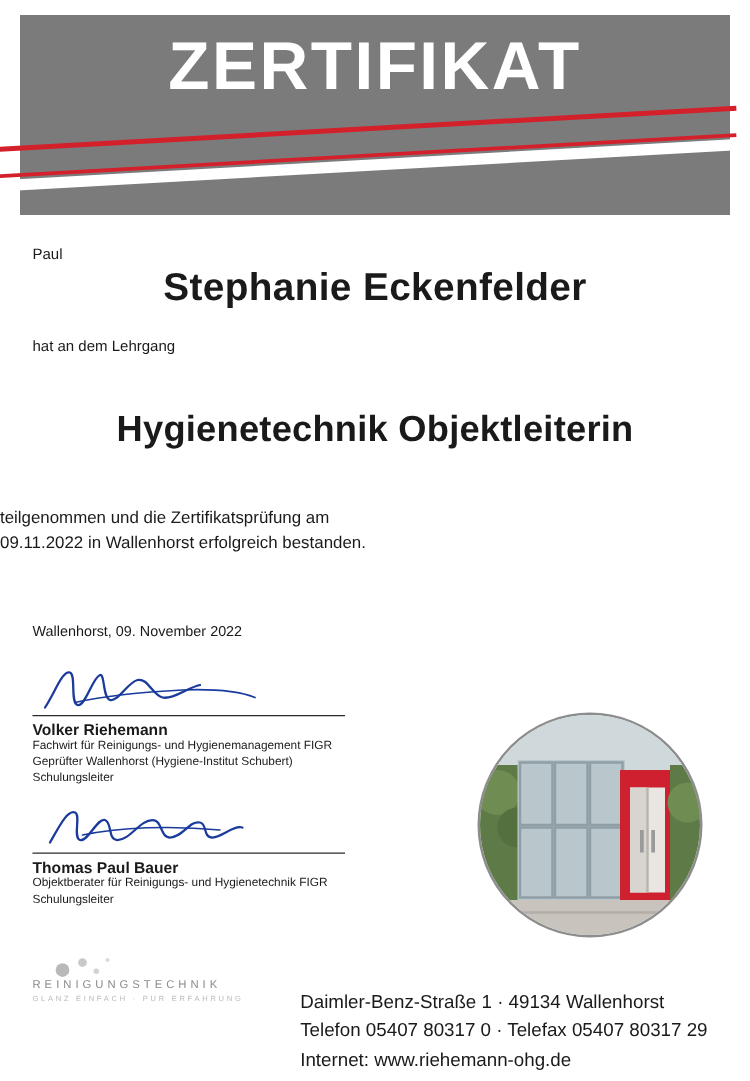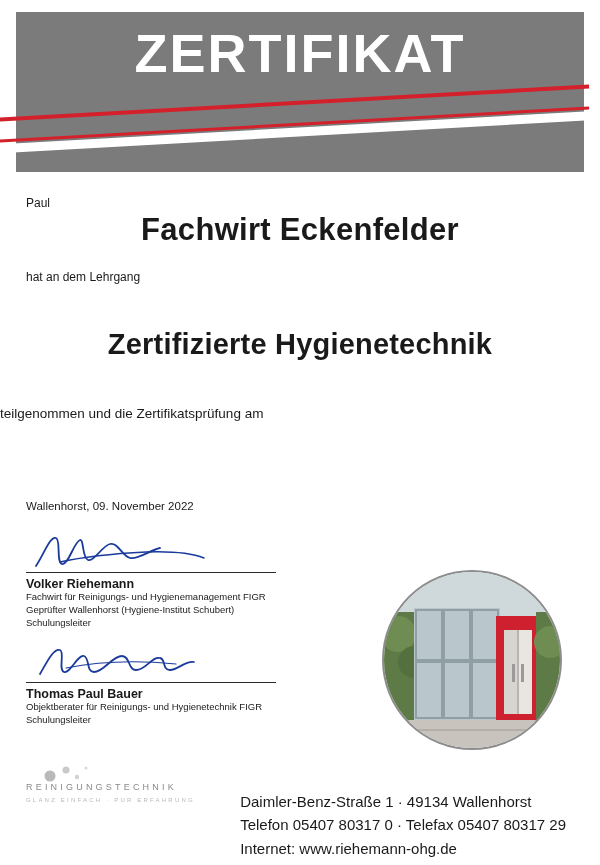--- a/index.html
+++ b/index.html
@@ -201,26 +201,27 @@
 <div class="page">
 
   <div class="header-band">
     <div class="header-title">ZERTIFIKAT</div>
   </div>
   <div class="stripe stripe-1"></div>
   <div class="stripe-white"></div>
   <div class="stripe stripe-2"></div>
 
   <div class="salutation">Paul</div>
-  <div class="recipient">Fachwirt Eckenfelder</div>
+  <div class="recipient">Stephanie Eckenfelder</div>
   <div class="intro">hat an dem Lehrgang</div>
-  <div class="course">Zertifizierte Hygienetechnik</div>
+  <div class="course">Hygienetechnik Objektleiterin</div>
 
   <div class="exam-text">
     <div>teilgenommen und die Zertifikatsprüfung am</div>
+    <div>09.11.2022 in Wallenhorst erfolgreich bestanden.</div>
   </div>
 
   <div class="place-date">Wallenhorst, 09. November 2022</div>
 
   <div class="sig-block-1">
     <svg class="sig-svg" width="250" height="42" viewBox="0 0 250 42">
       <path d="M10,38 C18,26 24,8 30,10 C35,12 30,34 36,36 C42,38 48,14 54,12 C58,11 56,30 62,32 C68,34 76,18 84,16 C92,14 96,28 104,30 C112,32 124,22 134,20" fill="none" stroke="#1a3a9c" stroke-width="1.8" stroke-linecap="round"></path>
       <path d="M34,34 C52,30 80,26 120,24 C150,23 168,26 178,30" fill="none" stroke="#1a3a9c" stroke-width="1.4" stroke-linecap="round"></path>
     </svg>
     <div class="sig-rule"></div>

